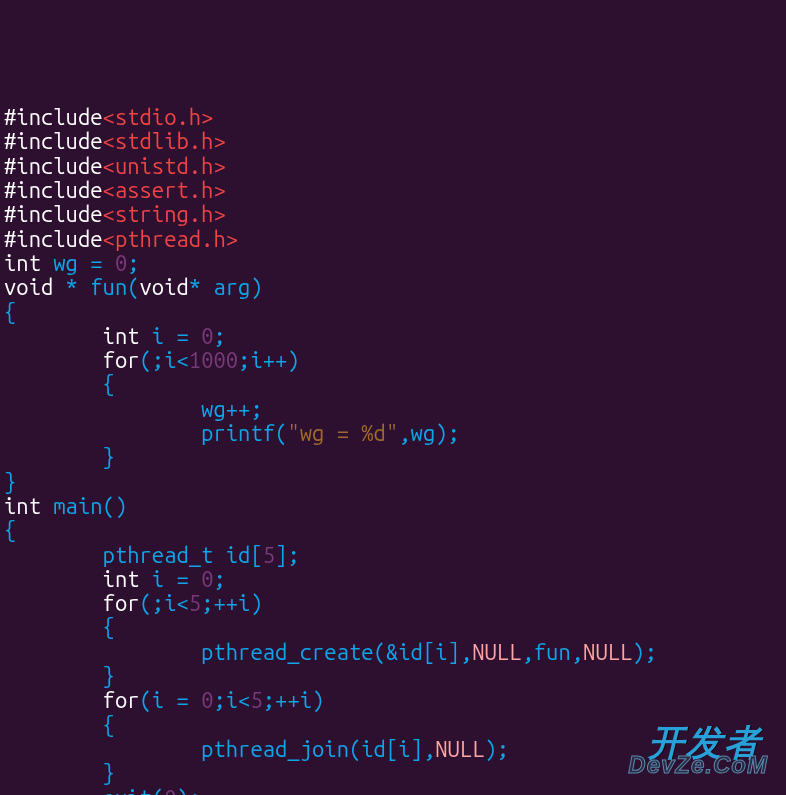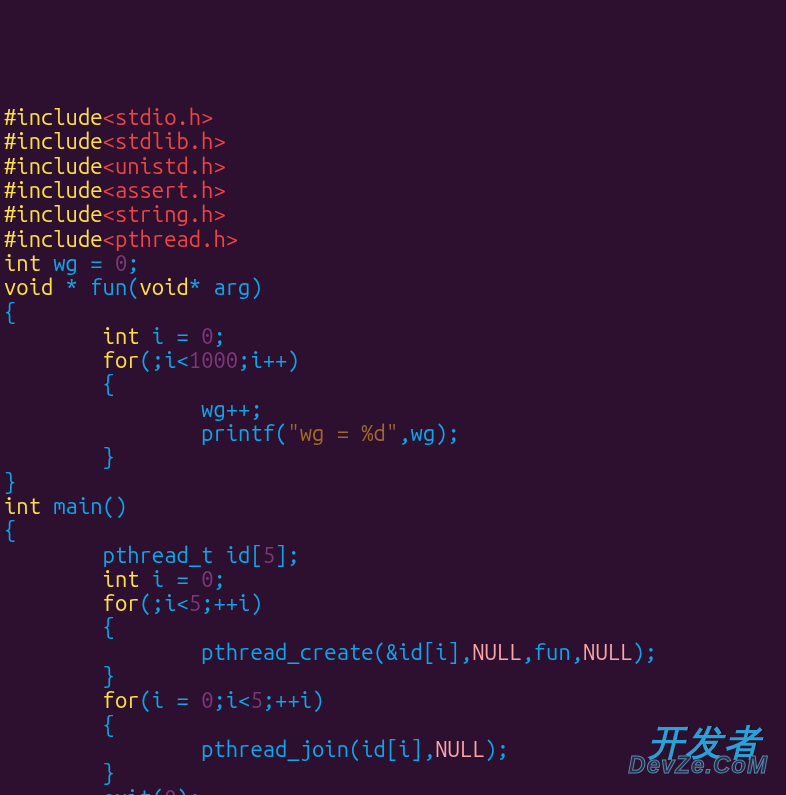--- a/index.html
+++ b/index.html
@@ -10,21 +10,21 @@
     font-size: 22px;
     line-height: 24.3px;
     color: #bdbdbd;
     width: 786px;
     height: 795px;
     box-sizing: border-box;
     white-space: pre;
     overflow: hidden;
     position: relative;
   }
-  .kw   { color: #fde047; } 
+  .kw   { color: #ffffff; } 
   .hdr  { color: #ef4444; } 
   .num  { color: #7a3a7a; } 
   .str  { color: #9e6a2c; }
   .ident{ color: #0ea5e9; }
   .const{ color: #fca5a5; } 
   .line { display: block; }
   .watermark1 {
     position: absolute;
     right: 24px;
     bottom: 40px;

